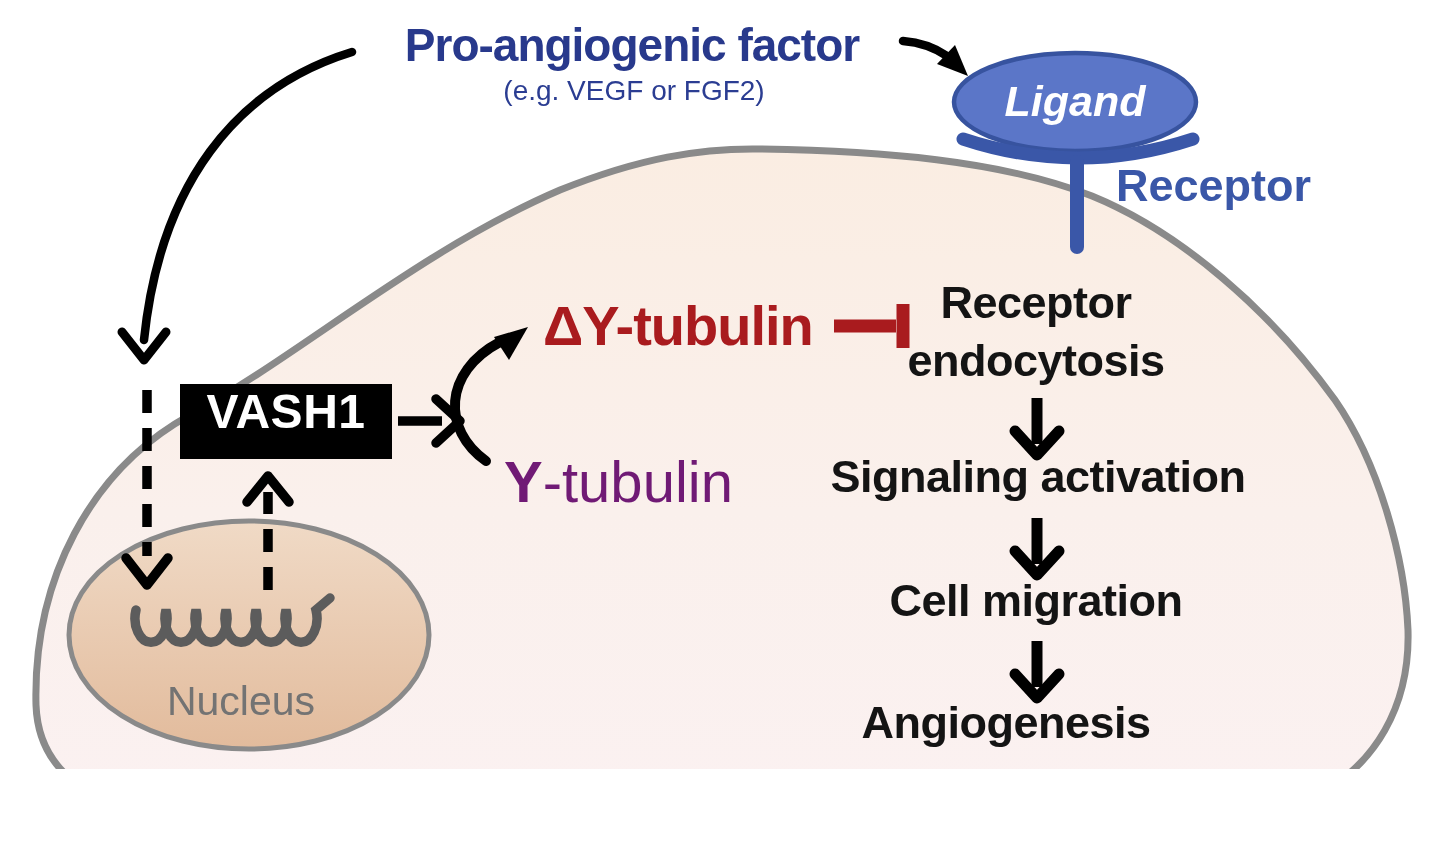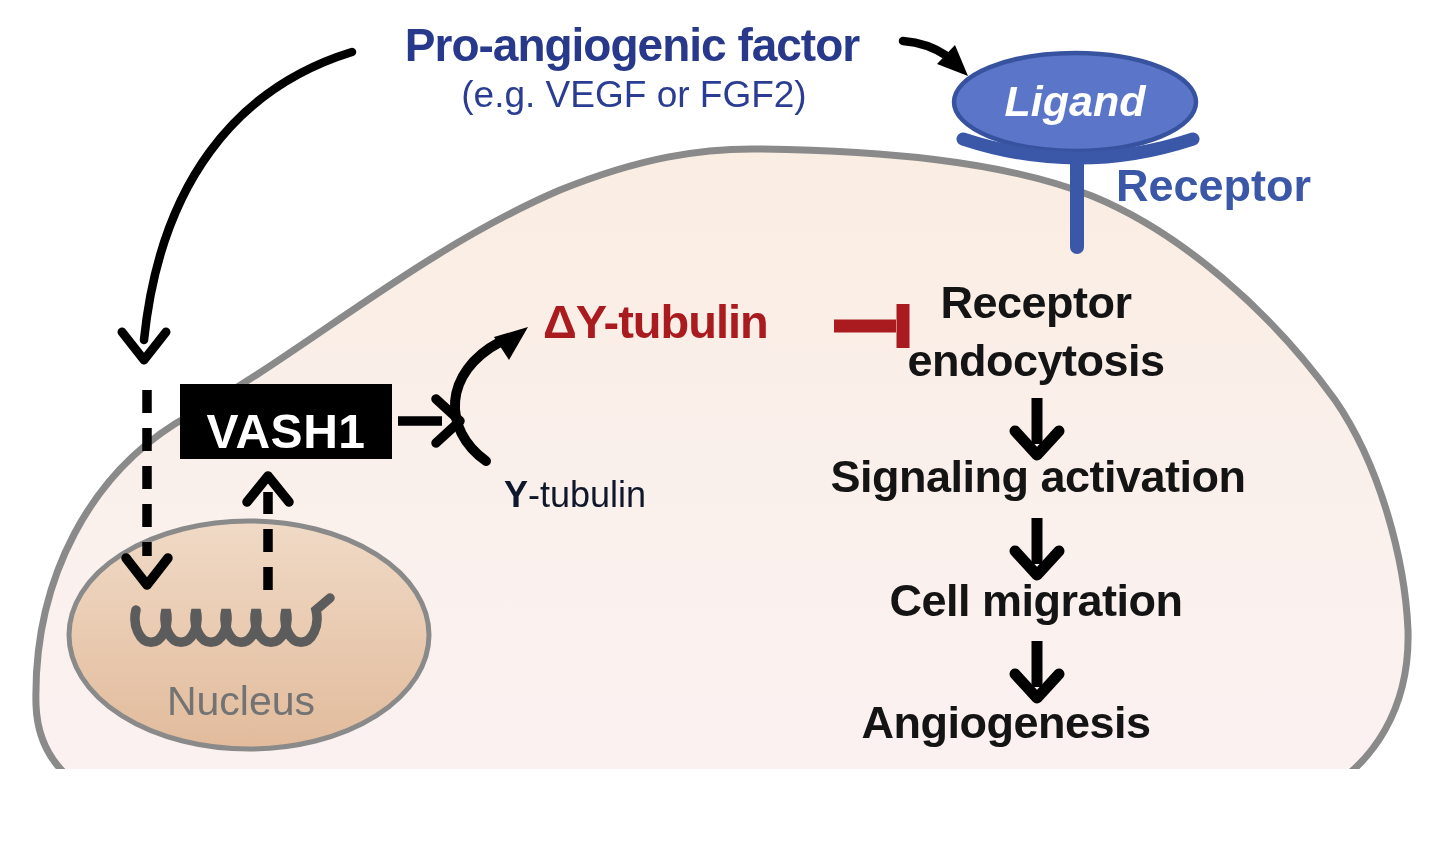--- a/index.html
+++ b/index.html
@@ -4,34 +4,34 @@
 <style>
   html,body{margin:0;padding:0;background:#ffffff;}
   .stage{
     position:relative;width:1440px;height:769px;background:#ffffff;overflow:hidden;
     font-family:"Liberation Sans","DejaVu Sans",sans-serif;
   }
   .stage svg{position:absolute;left:0;top:0;}
   .lbl{position:absolute;white-space:nowrap;line-height:1.05;}
   .ctr{transform:translateX(-50%);text-align:center;}
   .t-title1{left:632px;top:21px;font-size:46px;font-weight:800;color:#28398C;letter-spacing:-1px;}
-  .t-title2{left:634px;top:76px;font-size:37px;font-weight:400;color:#2B3D92;}
+  .t-title2{left:634px;top:76px;font-size:28px;font-weight:400;color:#2B3D92;}
   .t-ligand{left:1075px;top:102px;transform:translate(-50%,-50%);font-size:43px;font-weight:800;color:#ffffff;font-style:italic;}
   .t-receptor{left:1116px;top:162px;font-size:45px;font-weight:800;color:#3A57A8;}
-  .t-dytub{left:543px;top:297px;font-size:47px;font-weight:800;color:#A91B1E;letter-spacing:-1px;}
-  .t-ytub{left:504px;top:476px;font-size:36px;font-weight:400;color:#0f172a;}
+  .t-dytub{left:543px;top:297px;font-size:56px;font-weight:800;color:#A91B1E;letter-spacing:-1px;}
+  .t-ytub{left:504px;top:452px;font-size:58px;font-weight:400;color:#701a75;}
   .t-ytub .pre{font-weight:800;}
   .cascade{color:#141414;font-weight:800;font-size:45px;letter-spacing:-0.5px;}
   .t-rec-endo{left:1036px;top:274px;white-space:pre-line;line-height:1.28;}
   .t-sig{left:1038px;top:453px;}
   .t-mig{left:1036px;top:577px;}
   .t-angio{left:1006px;top:699px;}
   .vash1-box{
     position:absolute;left:180px;top:384px;width:212px;height:75px;background:#000000;
-    display:flex;align-items:flex-end;justify-content:center;
+    display:flex;align-items:flex-start;justify-content:center;
     color:#ffffff;font-size:48px;font-weight:800;letter-spacing:0.5px;
   }
   .t-nucleus{left:241px;top:680px;font-size:41px;font-weight:400;color:#737373;}
   .t-endo{left:564px;top:748px;font-size:38px;font-weight:400;color:#1a1a1a;letter-spacing:1px;}
 </style>
 </head>
 <body>
 
 <div class="stage">
 

